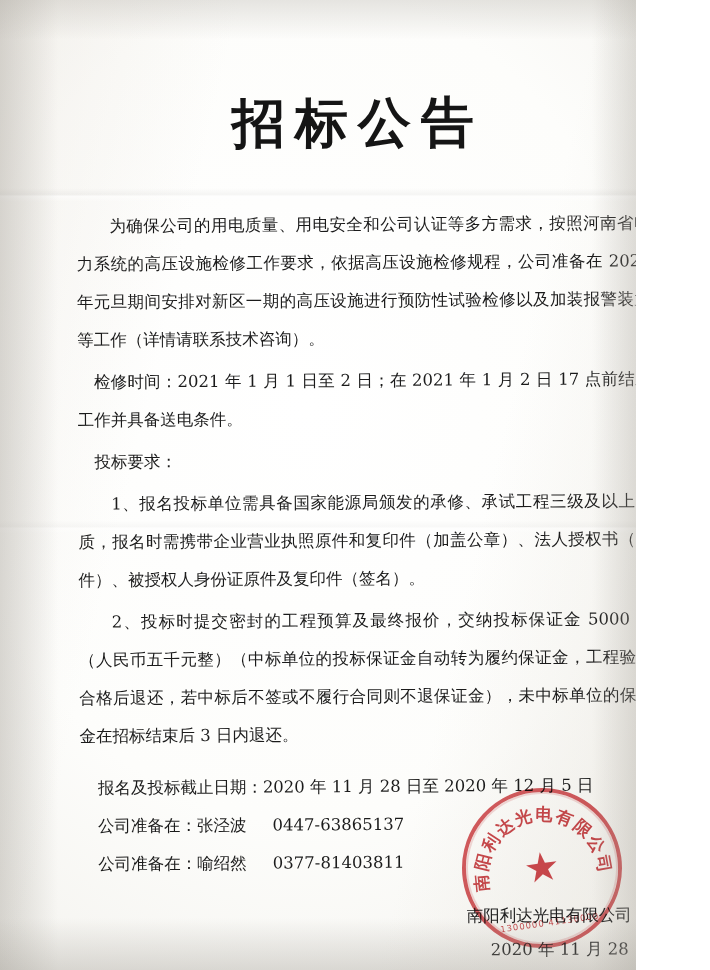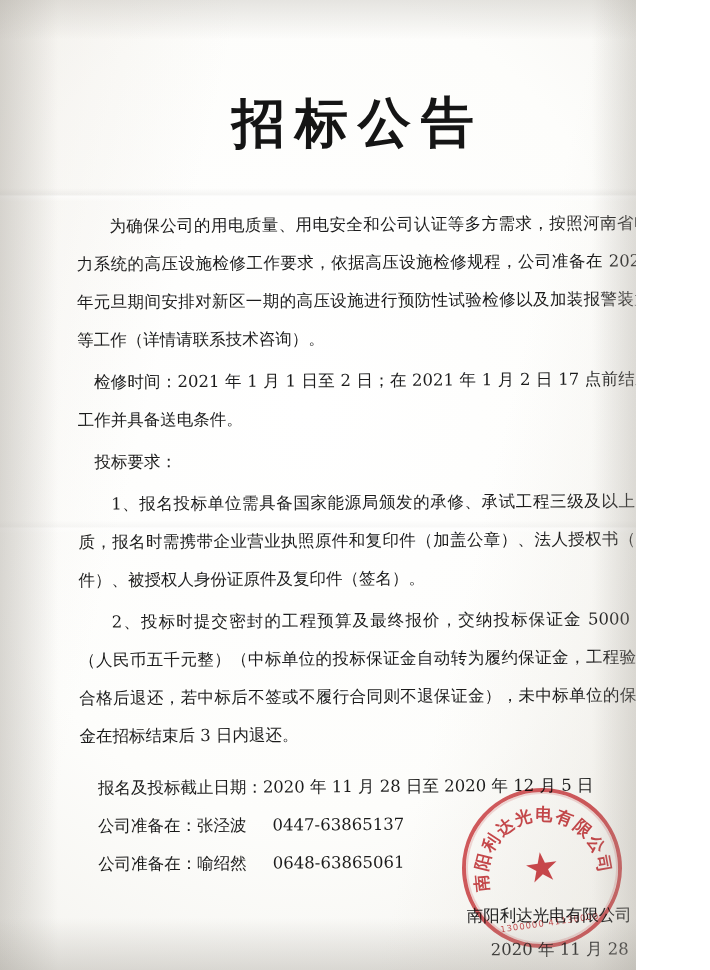--- a/index.html
+++ b/index.html
@@ -211,21 +211,21 @@
       <div class="sign-row">
         <span class="sign-label">公司准备在：</span>
         <span class="sign-value">张泾波</span>
         <span class="sign-gap-1"></span>
         <span class="sign-value">0447-63865137</span>
       </div>
       <div class="sign-row">
         <span class="sign-label">公司准备在：</span>
         <span class="sign-value">喻绍然</span>
         <span class="sign-gap-1"></span>
-        <span class="sign-value">0648-63865061</span>
+        <span class="sign-value">0377-81403811</span>
       </div>
 
       <div class="company-line">南阳利达光电有限公司</div>
       <div class="date-line">2020 年 11 月 28 日</div>
     </div>
   </div>
 
   <div class="seal">
     <svg class="seal-arc" viewBox="0 0 152 152">
       <defs>

